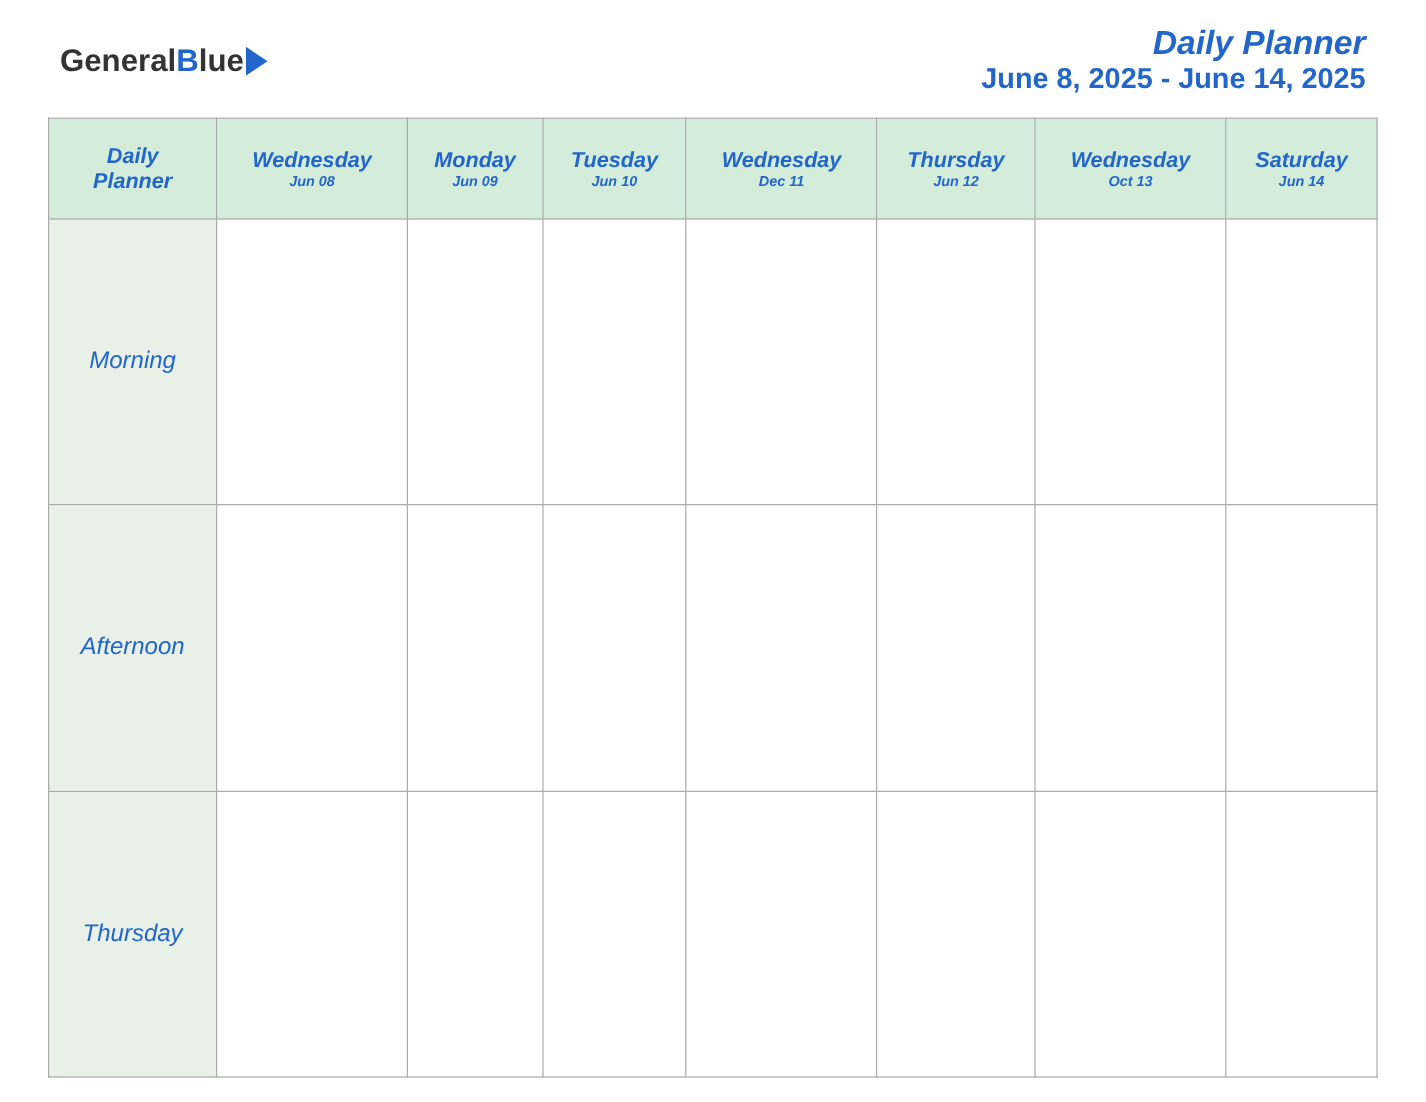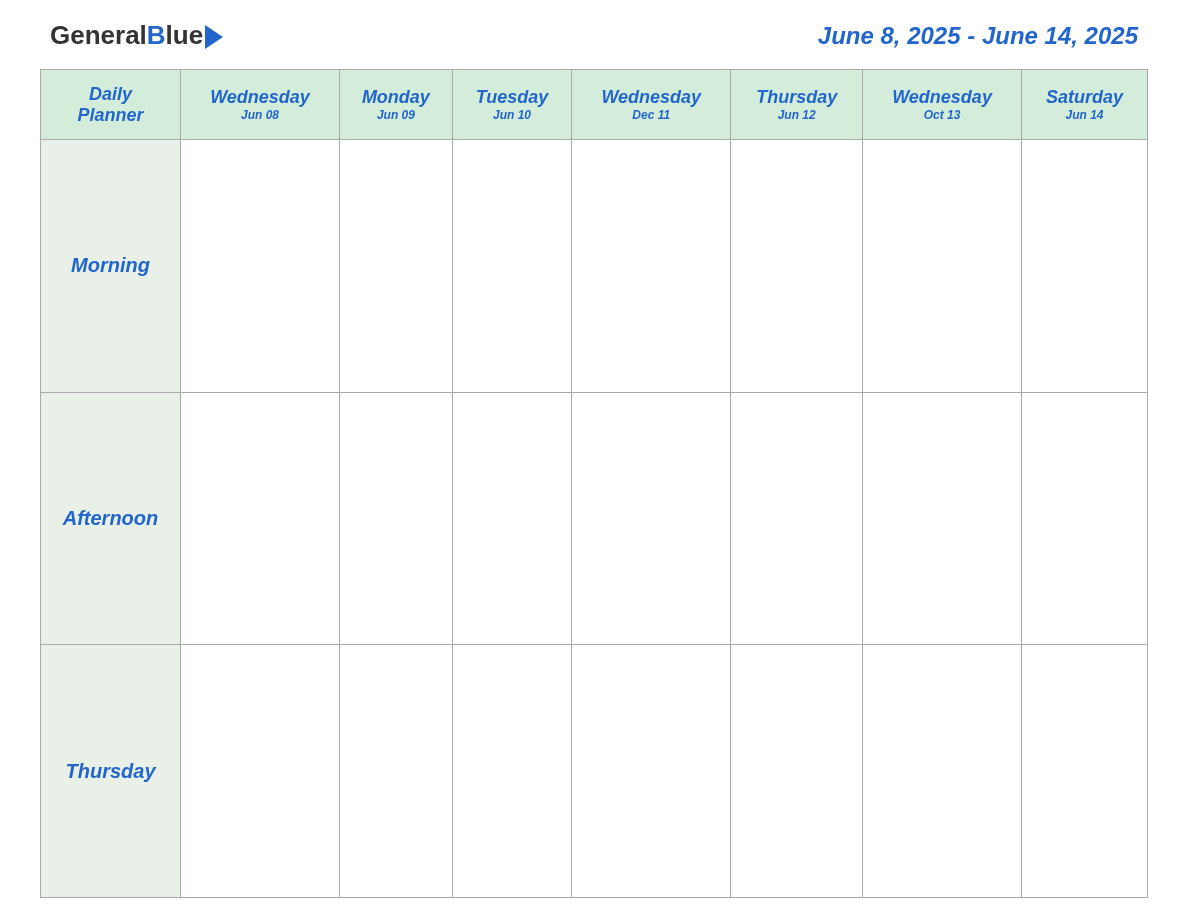--- a/index.html
+++ b/index.html
@@ -65,21 +65,20 @@
 
     .header-title-main {
       font-size: 28px;
       font-style: italic;
       font-weight: bold;
       color: #2266cc;
     }
 
     .header-title-dates {
       font-size: 24px;
-      font-style: italic;
       font-weight: bold;
       color: #2266cc;
       text-align: center;
     }
 
     .planner-table {
       flex: 1;
       border-collapse: collapse;
       width: 100%;
       border: 1.5px solid #aaaaaa;
@@ -88,21 +87,21 @@
     .planner-table th,
     .planner-table td {
       border: 1.5px solid #aaaaaa;
       text-align: center;
       vertical-align: middle;
     }
 
     .header-row th {
       background-color: #d4edda;
       padding: 8px 4px;
-      height: 70px;
+      height: 84px;
     }
 
     .header-row th .day-name {
       font-size: 18px;
       font-style: italic;
       font-weight: bold;
       color: #2266cc;
       display: block;
     }
 
@@ -111,21 +110,21 @@
       font-style: italic;
       color: #2266cc;
       display: block;
     }
 
     .time-label-cell {
       background-color: #e8f0e8;
       width: 140px;
       font-size: 20px;
       font-style: italic;
-      font-weight: bold;
+      font-weight: normal;
       color: #2266cc;
       height: 170px;
     }
 
     .day-cell {
       background-color: #ffffff;
       height: 170px;
     }
 
     .corner-cell {
@@ -154,20 +153,21 @@
 
 <div class="page">
   <div class="header">
     <div class="logo">
       <span class="logo-text">
         <span style="color:#333;">General</span><span class="logo-blue">B</span><span style="color:#333;">lue</span>
       </span>
       <div class="logo-triangle"></div>
     </div>
     <div class="header-title">
+      <div class="header-title-main">Daily Planner</div>
       <div class="header-title-dates">June 8, 2025 - June 14, 2025</div>
     </div>
   </div>
 
   <table class="planner-table">
     <thead>
       <tr class="header-row">
         <th class="corner-cell">
           <span class="corner-text-line1">Daily</span>
           <span class="corner-text-line2">Planner</span>

